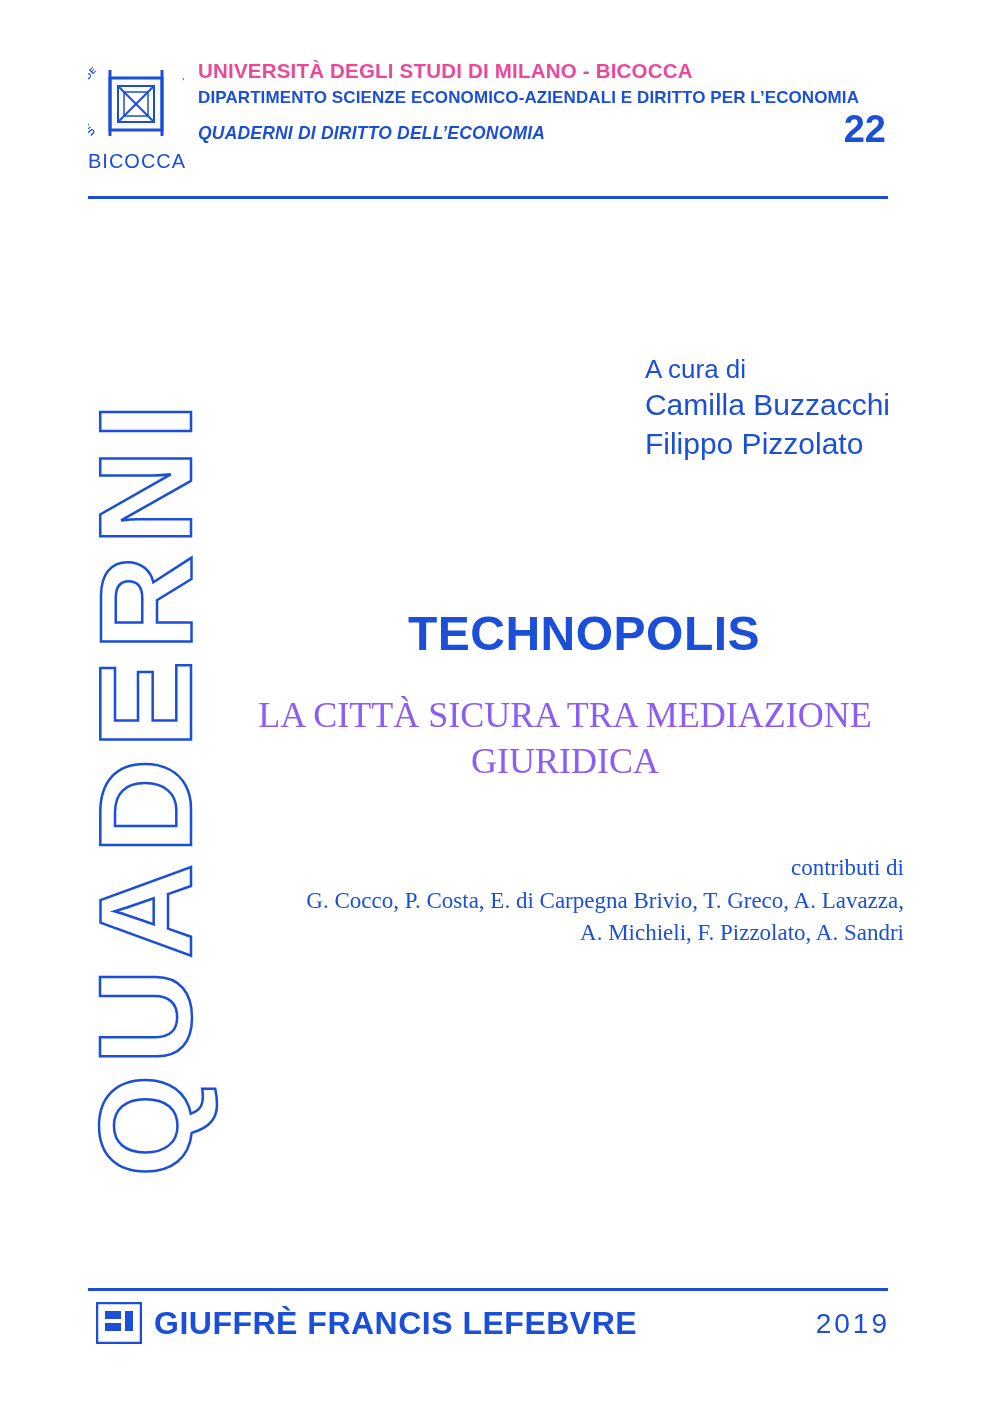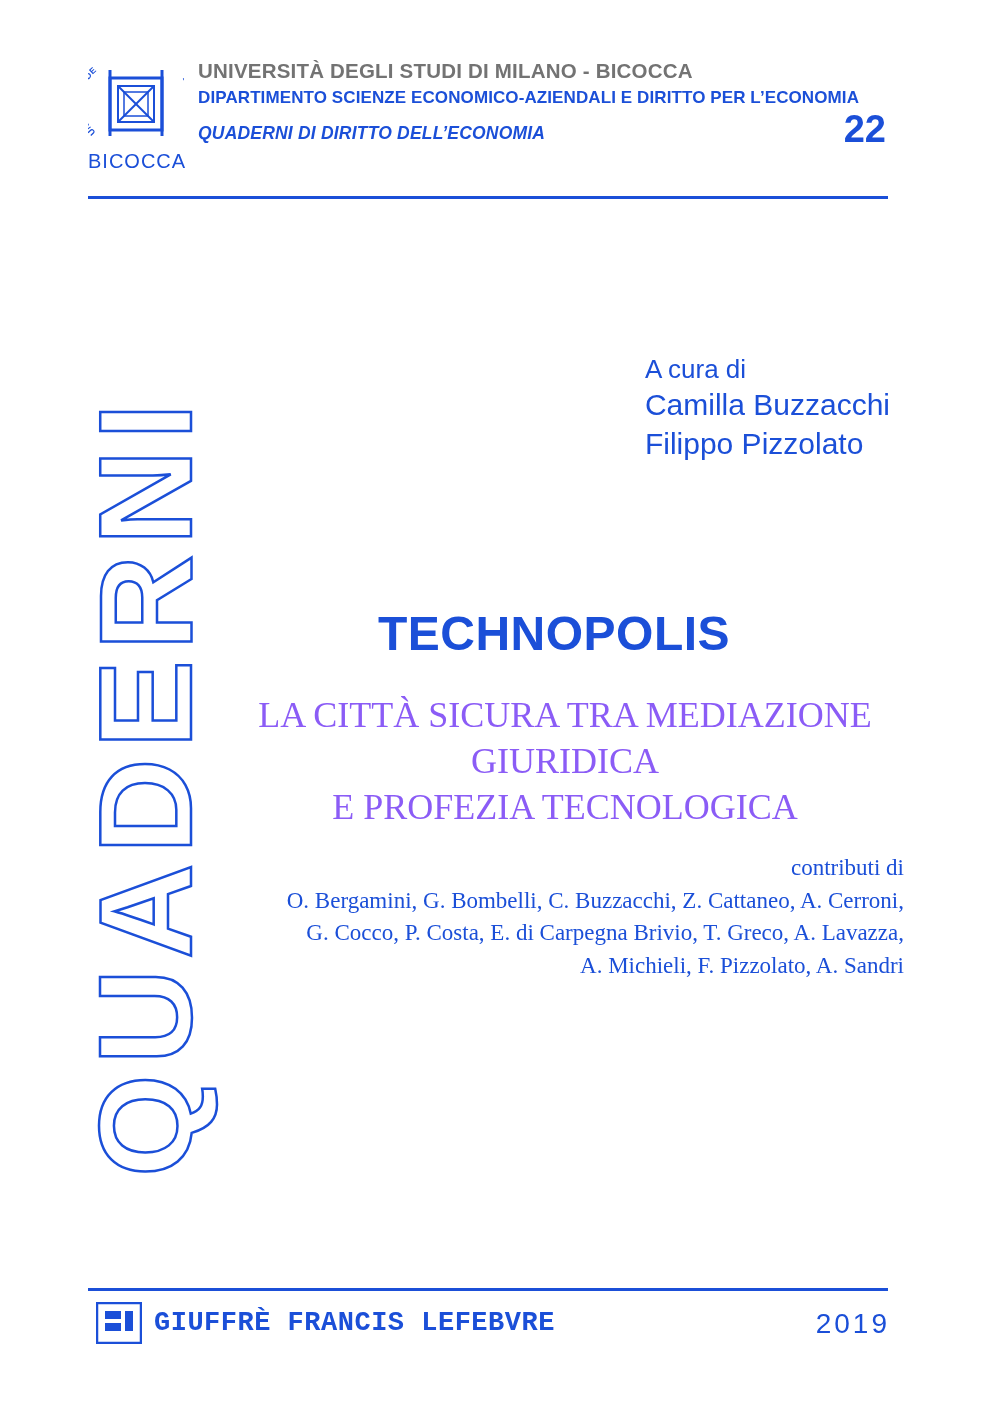--- a/index.html
+++ b/index.html
@@ -58,21 +58,21 @@
     font-family: "Liberation Sans", sans-serif;
   }
   .header-text {
     padding-left: 10px;
     flex: 1;
   }
   .uni-line {
     font-size: 20.5px;
     font-weight: bold;
     letter-spacing: 0.2px;
-    color: #737373;
+    color: #ec4899;
     line-height: 1.42;
     white-space: nowrap;
   }
   .dept-line {
     font-size: 17px;
     font-weight: bold;
     letter-spacing: 0.1px;
     color: #1b4fd8;
     line-height: 1.5;
     white-space: nowrap;
@@ -144,21 +144,21 @@
   }
   .editors .name {
     font-size: 30px;
     font-weight: normal;
     line-height: 1.28;
   }
 
   
   .title {
     position: absolute;
-    right: 126px;
+    right: 96px;
     top: 606px;
     width: 640px;
     text-align: center;
     font-size: 48px;
     font-weight: bold;
     letter-spacing: 0.5px;
     color: #1b4fd8;
   }
   .subtitle {
     position: absolute;
@@ -204,25 +204,25 @@
     display: flex;
     align-items: center;
   }
   .pub-mark {
     width: 46px;
     height: 42px;
     position: relative;
     margin-right: 12px;
   }
   .pub-name {
-    font-size: 27px;
+    font-size: 32px;
     font-weight: bold;
     letter-spacing: 0.5px;
     color: #1b4fd8;
-    font-family: Liberation Mono, monospace;
+    font-family: Liberation Sans, sans-serif;
   }
   .year {
     position: absolute;
     right: 110px;
     top: 1308px;
     font-size: 28px;
     letter-spacing: 3px;
     color: #1b4fd8;
   }
 </style>
@@ -276,26 +276,24 @@
 
   <div class="editors">
     <div class="acura">A cura di</div>
     <div class="name">Camilla Buzzacchi</div>
     <div class="name">Filippo Pizzolato</div>
   </div>
 
   <div class="title">TECHNOPOLIS</div>
   <div class="subtitle">
     <div>LA CITTÀ SICURA TRA MEDIAZIONE GIURIDICA</div>
-    <div>E PROFEZIA TECNOLOGICA</div>
   </div>
 
   <div class="contrib">
     <span class="label">contributi di</span>
-    <div>O. Bergamini, G. Bombelli, C. Buzzacchi, Z. Cattaneo, A. Cerroni,</div>
     <div>G. Cocco, P. Costa, E. di Carpegna Brivio, T. Greco, A. Lavazza,</div>
     <div>A. Michieli, F. Pizzolato, A. Sandri</div>
   </div>
 
   <div class="footer-rule"></div>
 
   <div class="publisher">
     <div class="pub-mark">
       <svg viewBox="0 0 46 42" width="46" height="42">
         <rect x="1" y="1" width="44" height="40" fill="none" stroke="#1b4fd8" stroke-width="2.5"></rect>

